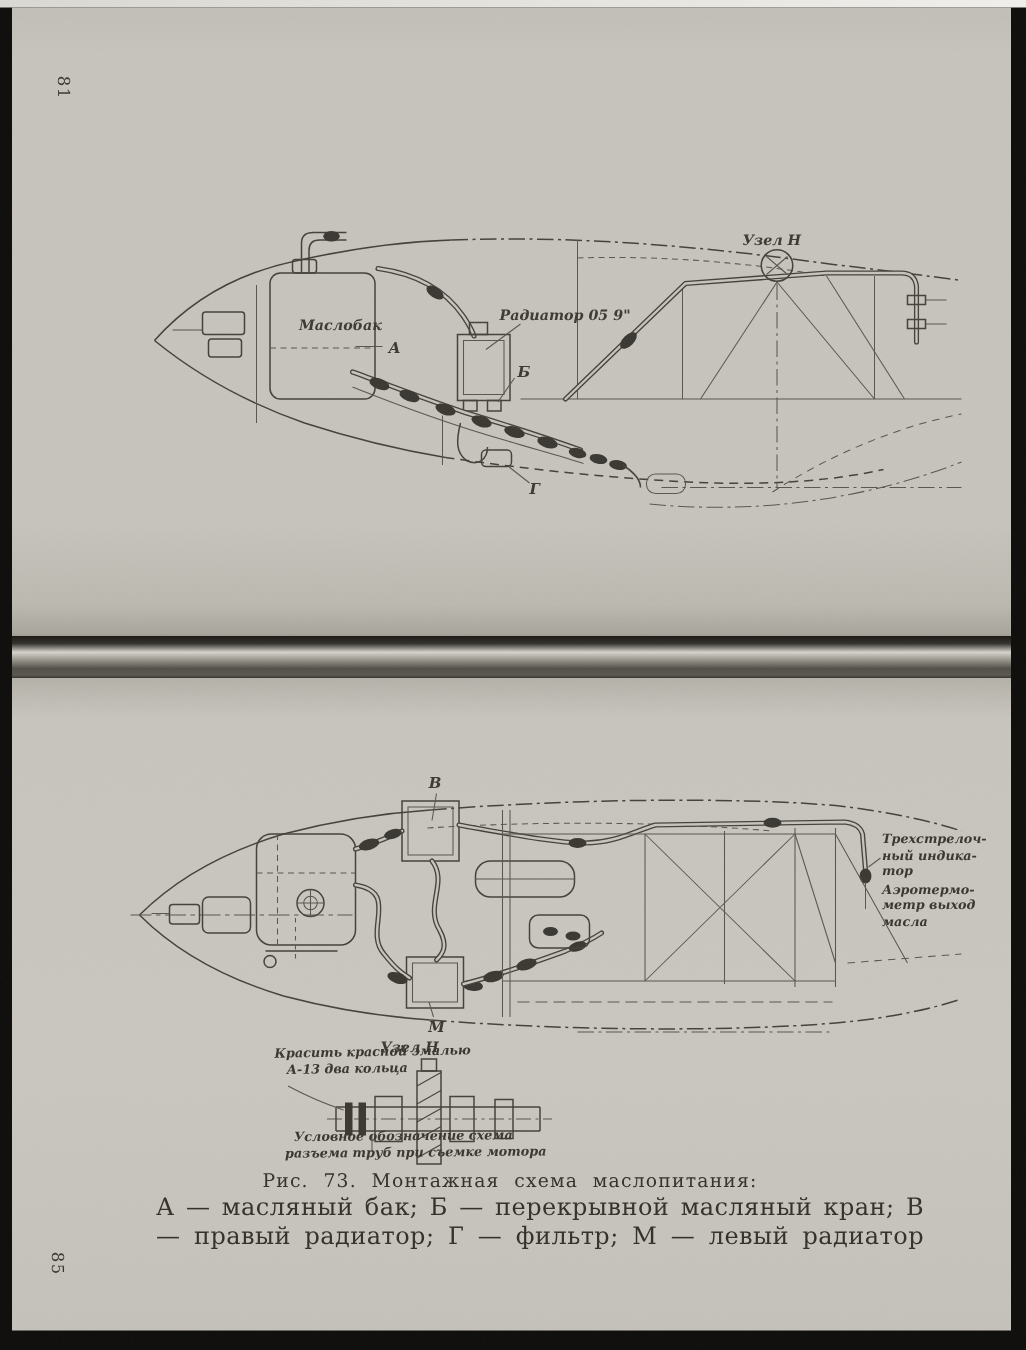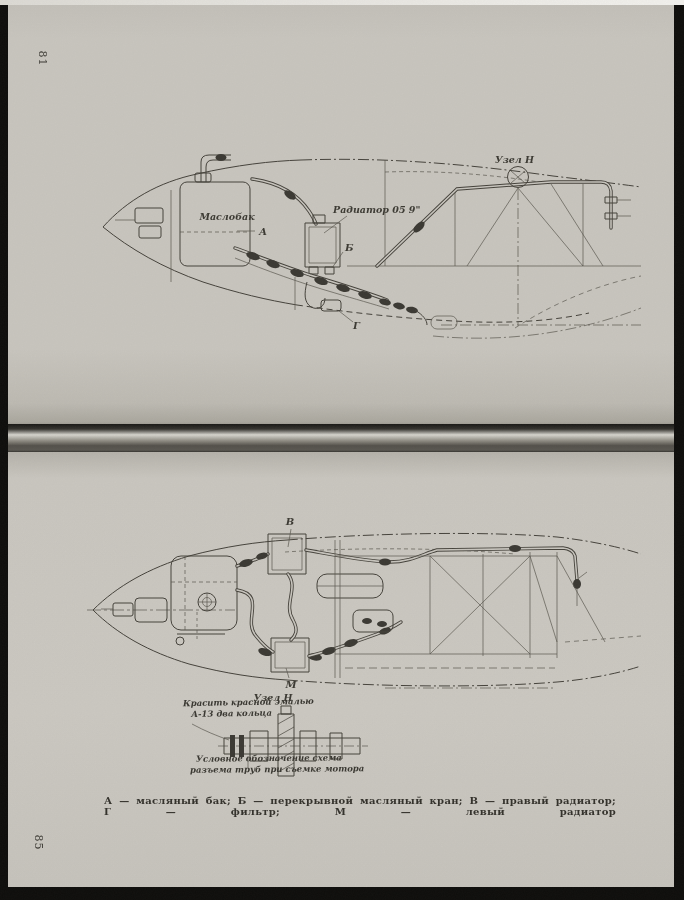--- a/index.html
+++ b/index.html
@@ -31,22 +31,22 @@
   .hatch{stroke:#45423b;stroke-width:0.7;fill:none;}
   text{fill:#3c3a33;}
   .hand{font-family:"DejaVu Serif",serif;font-style:italic;font-weight:bold;}
   .note{position:absolute;color:#393731;font-family:"DejaVu Serif",serif;
     font-style:italic;font-weight:bold;font-size:8.5px;line-height:10.5px;white-space:nowrap;}
   .pagenum{position:absolute;color:#3a3832;font-size:11px;letter-spacing:1px;
     transform:rotate(90deg);transform-origin:center;}
   .caption{position:absolute;left:60px;width:560px;top:779px;text-align:center;
     color:#33312b;font-size:12.5px;letter-spacing:0.8px;word-spacing:5px;}
   .legend{position:absolute;left:104px;width:512px;top:795px;color:#33312b;
-    font-size:10px;letter-spacing:0.3px;word-spacing:2px;
-    text-align:justify;text-align-last:justify;font-weight:bold;}
+    font-size:16px;letter-spacing:0.3px;word-spacing:2px;
+    text-align:justify;text-align-last:justify;}
   .noise{pointer-events:none;opacity:0.55;}
 </style>
 </head>
 <body>
 
 <div id="scan">
 
   <div class="top-strip"></div>
   <div class="paper page-top"></div>
   <div class="crease"></div>
@@ -243,20 +243,28 @@
       <path class="thin" stroke-dasharray="5 4" d="M480,150 L556,144"></path>
     </g>
 
     <g>
       <text class="hand" x="205" y="33" font-size="10" text-anchor="middle">В</text>
       <text class="hand" x="206" y="196" font-size="10" text-anchor="middle">М</text>
       <text class="hand" x="188" y="209" font-size="9.5" text-anchor="middle">Узел Н</text>
     </g>
   </svg>
 
+  <div class="note" style="left:588px;top:555px;">
+    <div>Трехстрелоч-</div>
+    <div>ный индика-</div>
+    <div>тор</div>
+    <div style="margin-top:2px">Аэротермо-</div>
+    <div>метр выход</div>
+    <div>масла</div>
+  </div>
 
   <svg style="left:160px;top:702px;" width="220" height="75" viewBox="0 0 220 75">
     <path class="thin" stroke-dasharray="10 3 2 3" d="M58,44 L208,44"></path>
     <path class="ink" d="M64,36 L200,36 M64,52 L200,52 M64,36 L64,52 M200,36 L200,52"></path>
     <rect class="fit" x="70" y="33" width="5" height="22"></rect>
     <rect class="fit" x="79" y="33" width="5" height="22"></rect>
     <rect class="ink" x="90" y="29" width="18" height="30"></rect>
     <rect class="ink" x="140" y="29" width="16" height="30"></rect>
     <rect class="ink" x="170" y="31" width="12" height="26"></rect>
     <rect class="ink" x="118" y="12" width="16" height="62"></rect>
@@ -269,20 +277,21 @@
   <div class="note" style="left:183px;top:697px;transform:rotate(-1deg);">
     <div>Красить красной эмалью</div>
     <div style="padding-left:8px">А-13 два кольца</div>
   </div>
 
   <div class="note" style="left:196px;top:753px;transform:rotate(-0.5deg);">
     <div>Условное обозначение схема</div>
     <div style="padding-left:-4px;margin-left:-6px">разъема труб при съемке мотора</div>
   </div>
 
+  <div class="caption">Рис. 73. Монтажная схема маслопитания:</div>
   <div class="legend">А — масляный бак; Б — перекрывной масляный кран; В — правый радиатор; Г — фильтр; М — левый радиатор</div>
 
   <svg class="noise" style="left:0;top:0;" width="684" height="900" viewBox="0 0 684 900">
     <filter id="grain">
       <feTurbulence type="fractalNoise" baseFrequency="0.9" numOctaves="2" stitchTiles="stitch"></feTurbulence>
       <feColorMatrix type="matrix" values="0 0 0 0 0.25  0 0 0 0 0.24  0 0 0 0 0.22  0 0 0 0.10 0"></feColorMatrix>
     </filter>
     <rect width="684" height="900" filter="url(#grain)"></rect>
   </svg>
 

